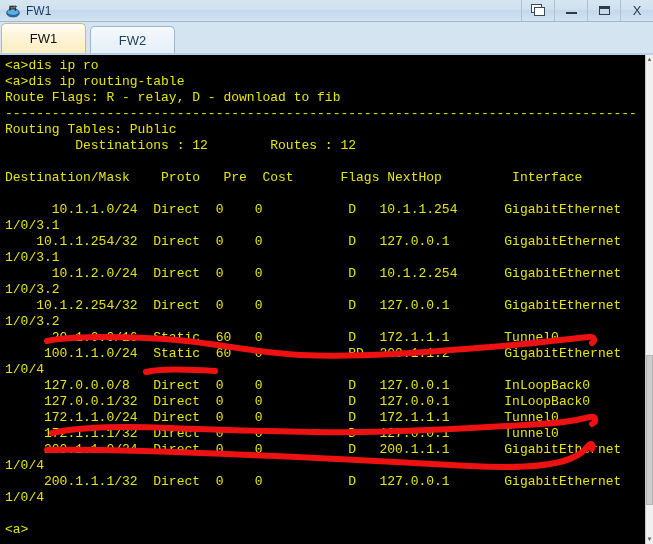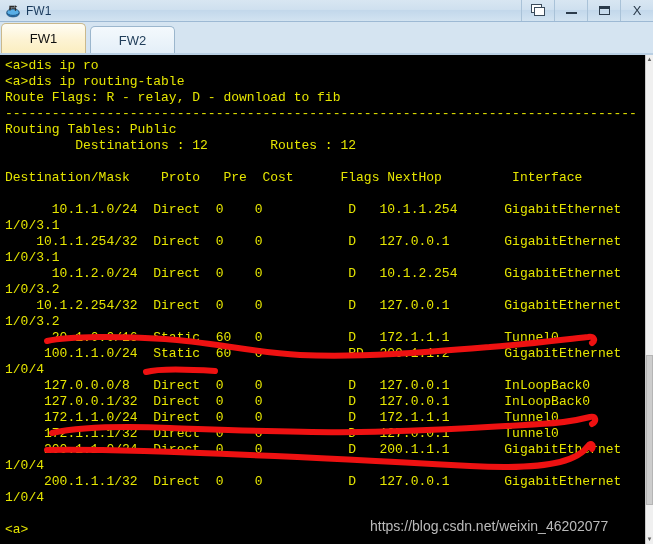--- a/index.html
+++ b/index.html
@@ -276,15 +276,14 @@
       <path d="M47,341 C70,336 120,336 165,339 C210,342 250,352 300,355 C360,358 430,352 490,347 C530,344 560,340 588,337 C594,336 596,340 592,343"></path>
 
       <path d="M146,372 C160,368 185,369 215,371"></path>
 
       <path d="M52,433 C80,427 120,426 170,428 C230,430 300,433 360,432 C430,431 490,427 540,424 C562,423 578,420 590,417 C596,416 597,421 592,424"></path>
 
       <path d="M47,450 C100,449 180,452 250,455 C330,458 400,462 470,466 C510,468 540,467 560,462 C575,458 584,452 588,446 C591,442 594,445 592,449"></path>
     </g>
   </svg>
 
-  <div class="watermark">https://blog.csdn.net/weixin_46202077</div>
 
 </div>
 
 </body></html>

